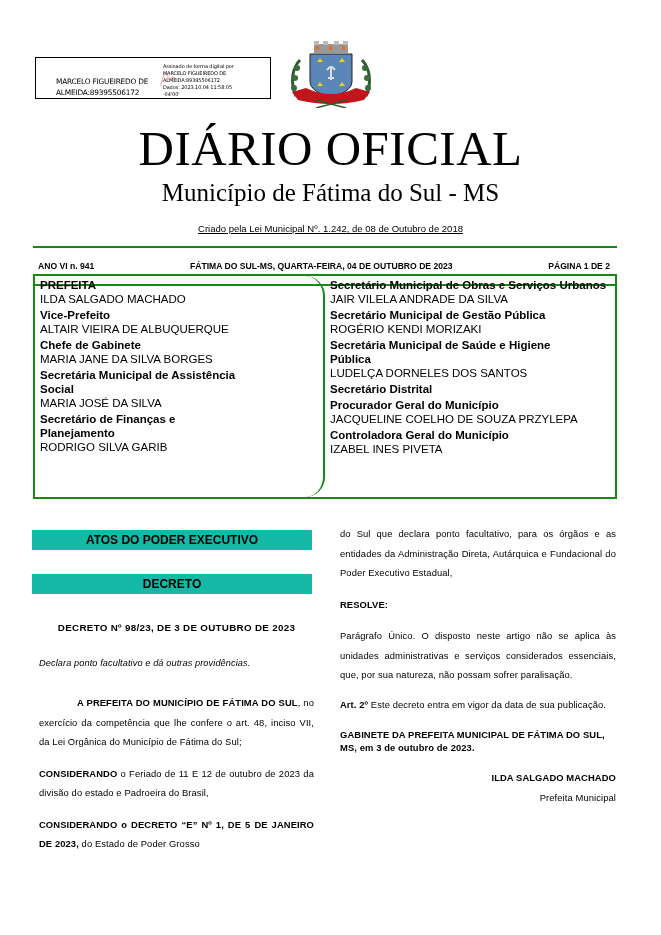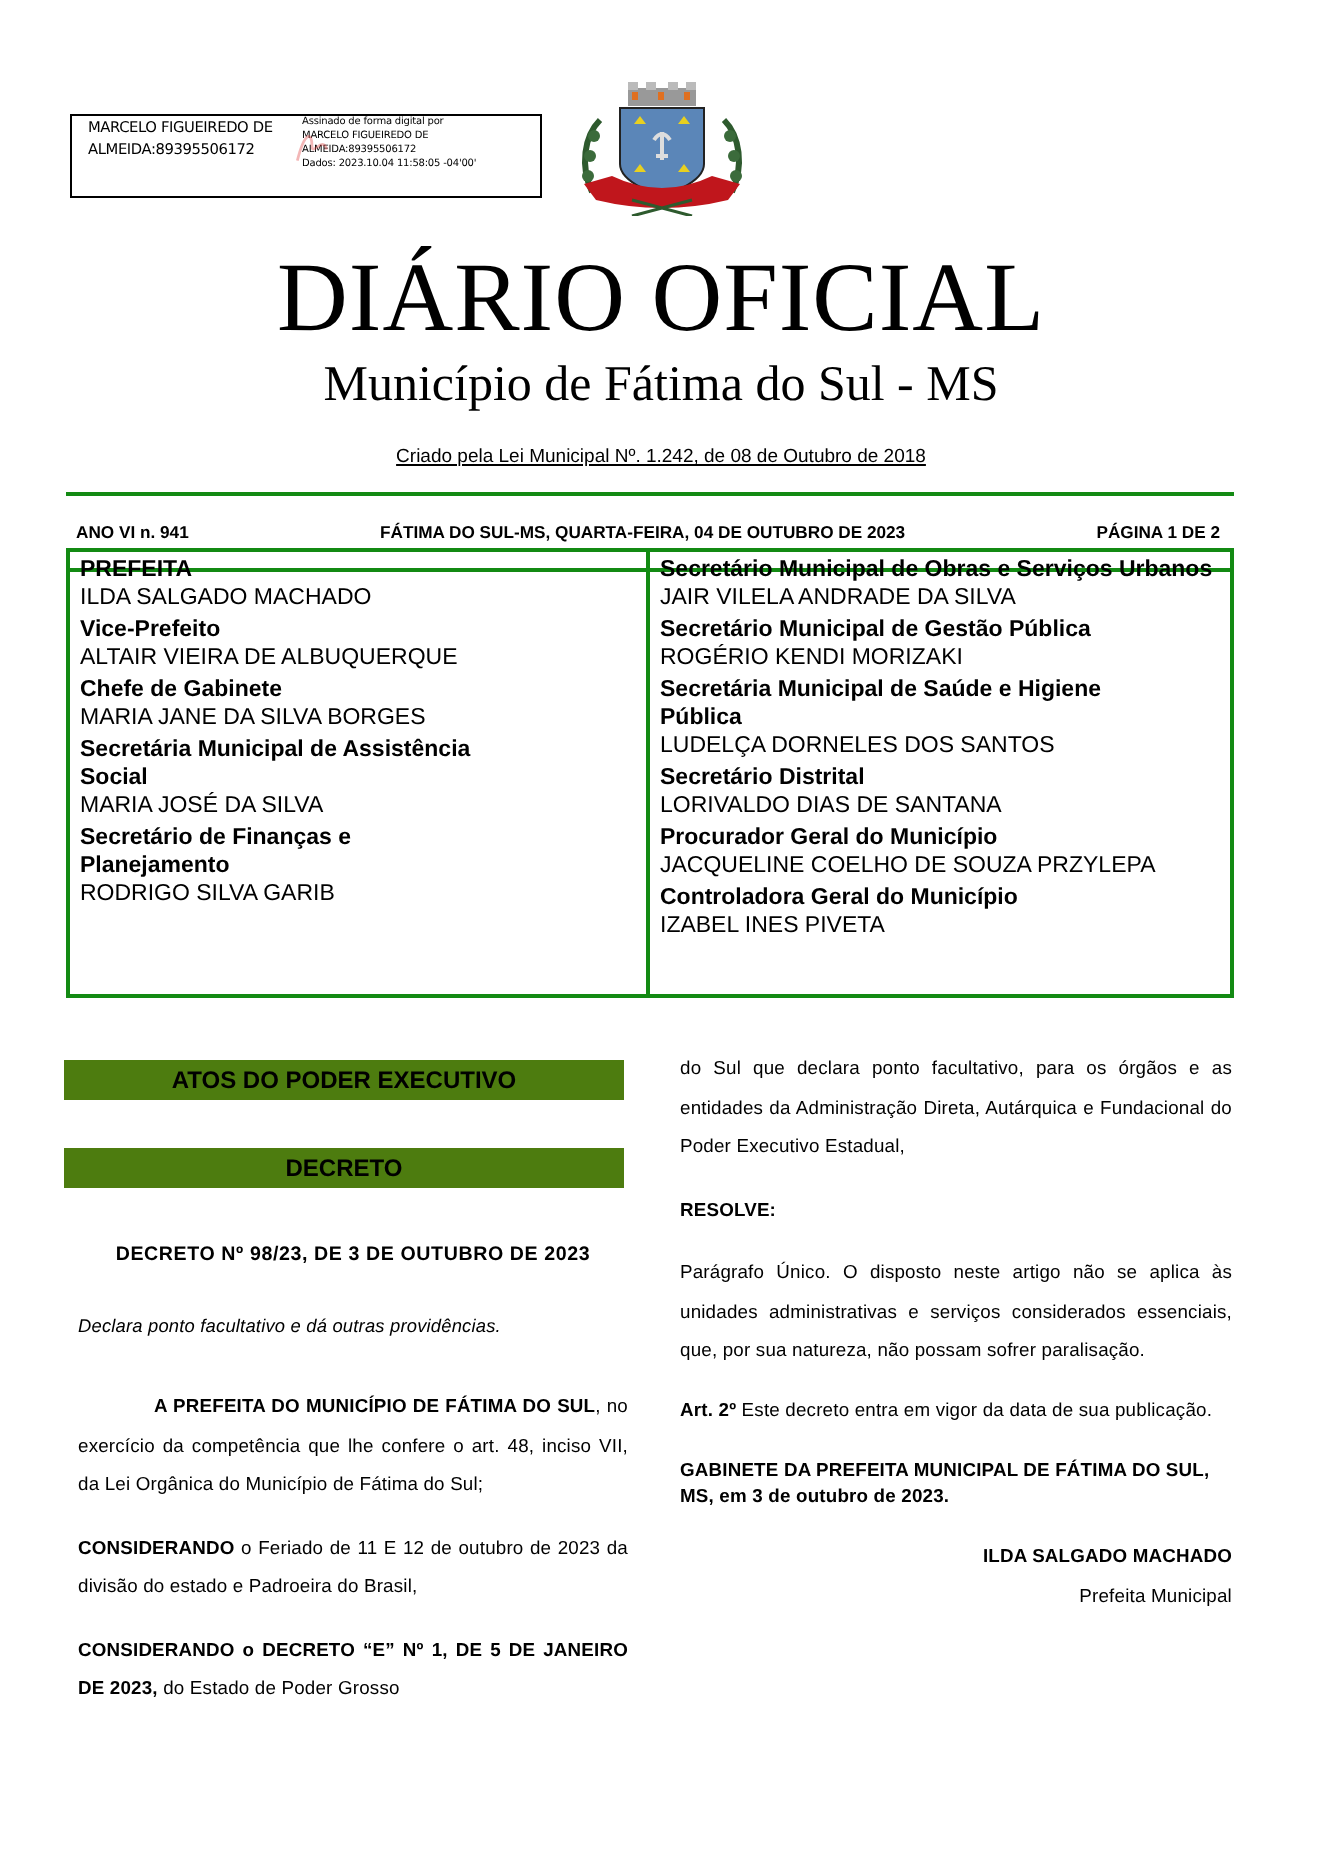--- a/index.html
+++ b/index.html
@@ -1,38 +1,38 @@
 <!DOCTYPE html>
 <html><head>
 <meta charset="utf-8">
 <style>
   * { margin: 0; padding: 0; box-sizing: border-box; }
   html, body { width: 661px; height: 935px; background: #ffffff; overflow: hidden; }
   body { position: relative; font-family: "DejaVu Sans", sans-serif; color: #000; }
 
-  .sig-box { position: absolute; left: 35px; top: 57px; width: 236px; height: 42px; border: 1px solid #000; display: flex; align-items: flex-start; padding: 0 8px; }
+  .sig-box { position: absolute; left: 35px; top: 57px; width: 236px; height: 42px; border: 1px solid #000; display: flex; align-items: flex-end; padding: 0 20px; }
   .sig-name { font-family: "DejaVu Sans", sans-serif; font-size: 7.4px; line-height: 11px; width: 103px; letter-spacing: -0.2px; }
   .sig-detail { font-family: "DejaVu Sans", sans-serif; font-size: 5px; line-height: 7px; margin-left: 4px; letter-spacing: -0.1px; position: relative; }
   .sig-detail .pdf-mark { position: absolute; left: -6px; top: 4px; width: 22px; height: 22px; opacity: 0.35; }
 
   .crest { position: absolute; left: 286px; top: 38px; width: 90px; height: 70px; }
 
   .title { position: absolute; left: 0; right: 0; top: 121px; text-align: center; font-family: "Liberation Serif", serif; font-size: 49px; line-height: 56px; letter-spacing: 0.5px; }
   .subtitle { position: absolute; left: 0; right: 0; top: 178px; text-align: center; font-family: "Liberation Serif", serif; font-size: 25px; line-height: 30px; }
   .created { position: absolute; left: 0; right: 0; top: 223px; text-align: center; font-family: "Liberation Sans", sans-serif; font-size: 9.5px; text-decoration: underline; }
 
   .masthead { position: absolute; left: 33px; top: 246px; width: 584px; height: 40px; border-top: 2px solid #138a13; border-bottom: 2px solid #138a13; display: flex; align-items: center; justify-content: space-between; padding: 0 7px 0 5px; font-family: "Liberation Sans", sans-serif; font-weight: bold; font-size: 8.6px; }
 
   .officials { position: absolute; left: 33px; top: 274px; width: 584px; height: 225px; border: 2px solid #138a13; display: flex; }
-  .officials .col { width: 50%; padding: 2px 5px; font-family: "Liberation Sans", sans-serif; font-size: 11.5px; line-height: 14px; }
+  .officials .col { width: 50%; padding: 2px 5px; font-family: "Liberation Sans", sans-serif; font-size: 11.5px; line-height: 14px; border-radius: 20px; }
   .officials .col.left { border-right: 2px solid #138a13; }
   .officials .role { font-weight: bold; }
   .officials .entry { margin-bottom: 2px; }
 
-  .green-bar { position: absolute; left: 32px; width: 280px; height: 20px; background: #4d7c0f; color: #000; text-align: center; font-family: "Liberation Sans", sans-serif; font-weight: bold; font-size: 12px; line-height: 20px; }
+  .green-bar { position: absolute; left: 32px; width: 280px; height: 20px; background: #14b8a6; color: #000; text-align: center; font-family: "Liberation Sans", sans-serif; font-weight: bold; font-size: 12px; line-height: 20px; }
 
   .col-text { position: absolute; font-family: Liberation Sans, sans-serif; font-size: 9.4px; line-height: 19.5px; text-align: justify; letter-spacing: 0.1px; }
   .col-text b { font-weight: bold; }
   .col-text p { margin-bottom: 12px; }
   .left-col { left: 39px; top: 618px; width: 275px; }
   .right-col { left: 340px; top: 524px; width: 276px; }
 
   .decree-title { font-weight: bold; text-align: center; font-size: 9.8px; letter-spacing: 0.3px; margin-bottom: 16px; }
   .ementa { font-style: italic; font-size: 9.2px; margin-bottom: 20px; }
   .indent { text-indent: 38px; }
@@ -128,21 +128,20 @@
     <div class="entry">
       <div class="role">Secretário Municipal de Gestão Pública</div>
       <div>ROGÉRIO KENDI MORIZAKI</div>
     </div>
     <div class="entry">
       <div class="role" style="width:250px">Secretária Municipal de Saúde e Higiene Pública</div>
       <div>LUDELÇA DORNELES DOS SANTOS</div>
     </div>
     <div class="entry">
       <div class="role">Secretário Distrital</div>
-      <div>LORIVALDO DIAS DE SANTANA</div>
     </div>
     <div class="entry">
       <div class="role">Procurador Geral do Município</div>
       <div>JACQUELINE COELHO DE SOUZA PRZYLEPA</div>
     </div>
     <div class="entry">
       <div class="role">Controladora Geral do Município</div>
       <div>IZABEL INES PIVETA</div>
     </div>
   </div>

